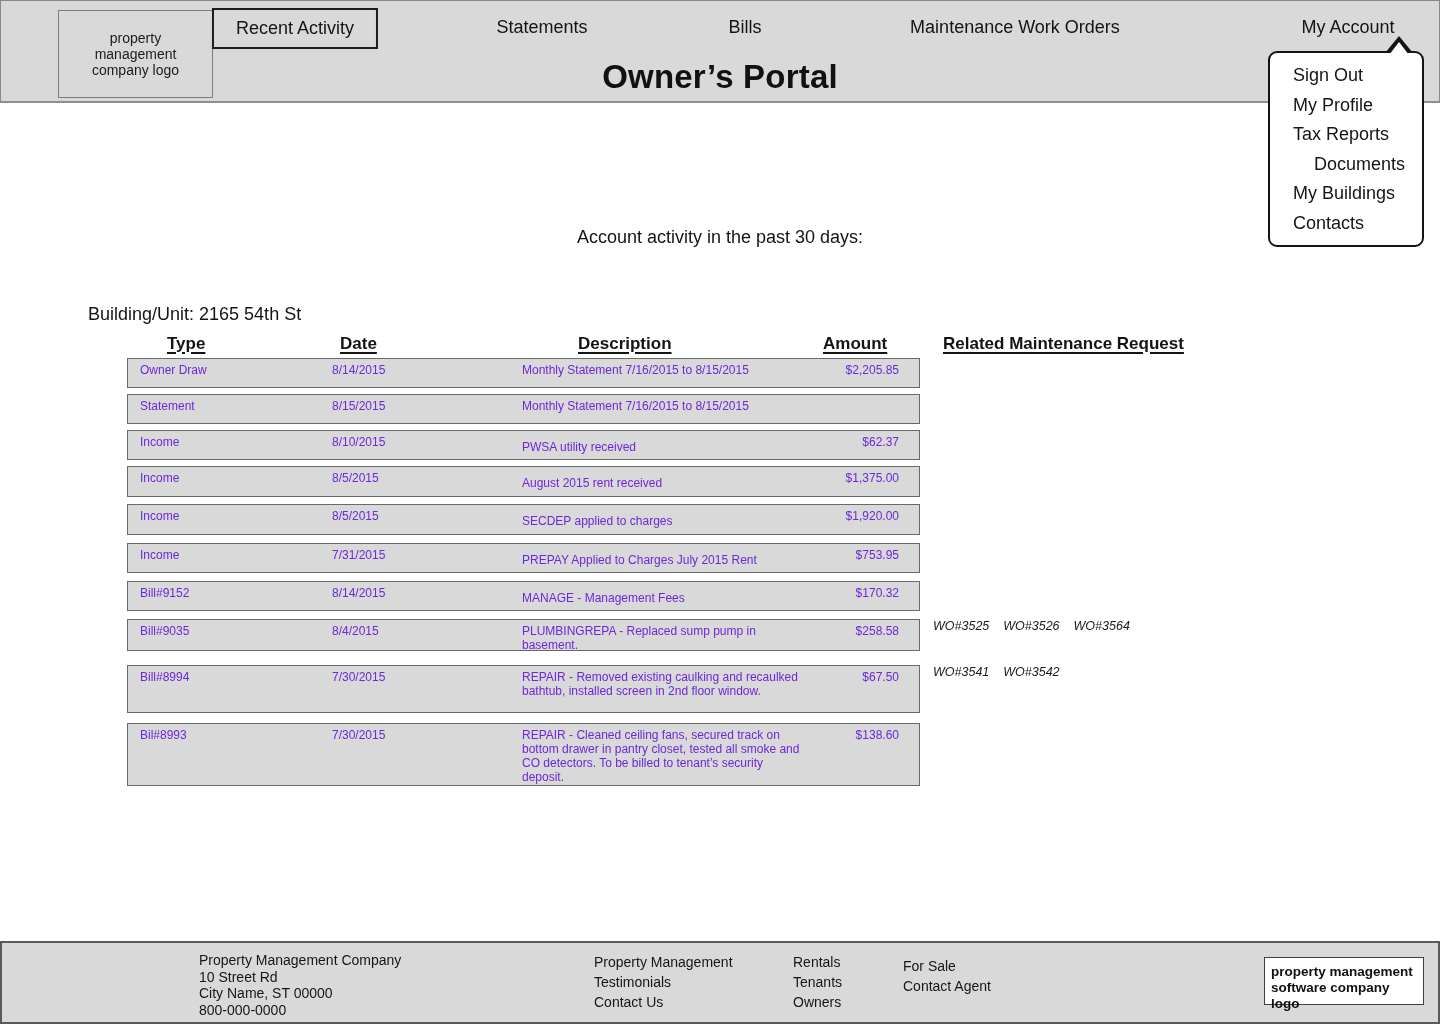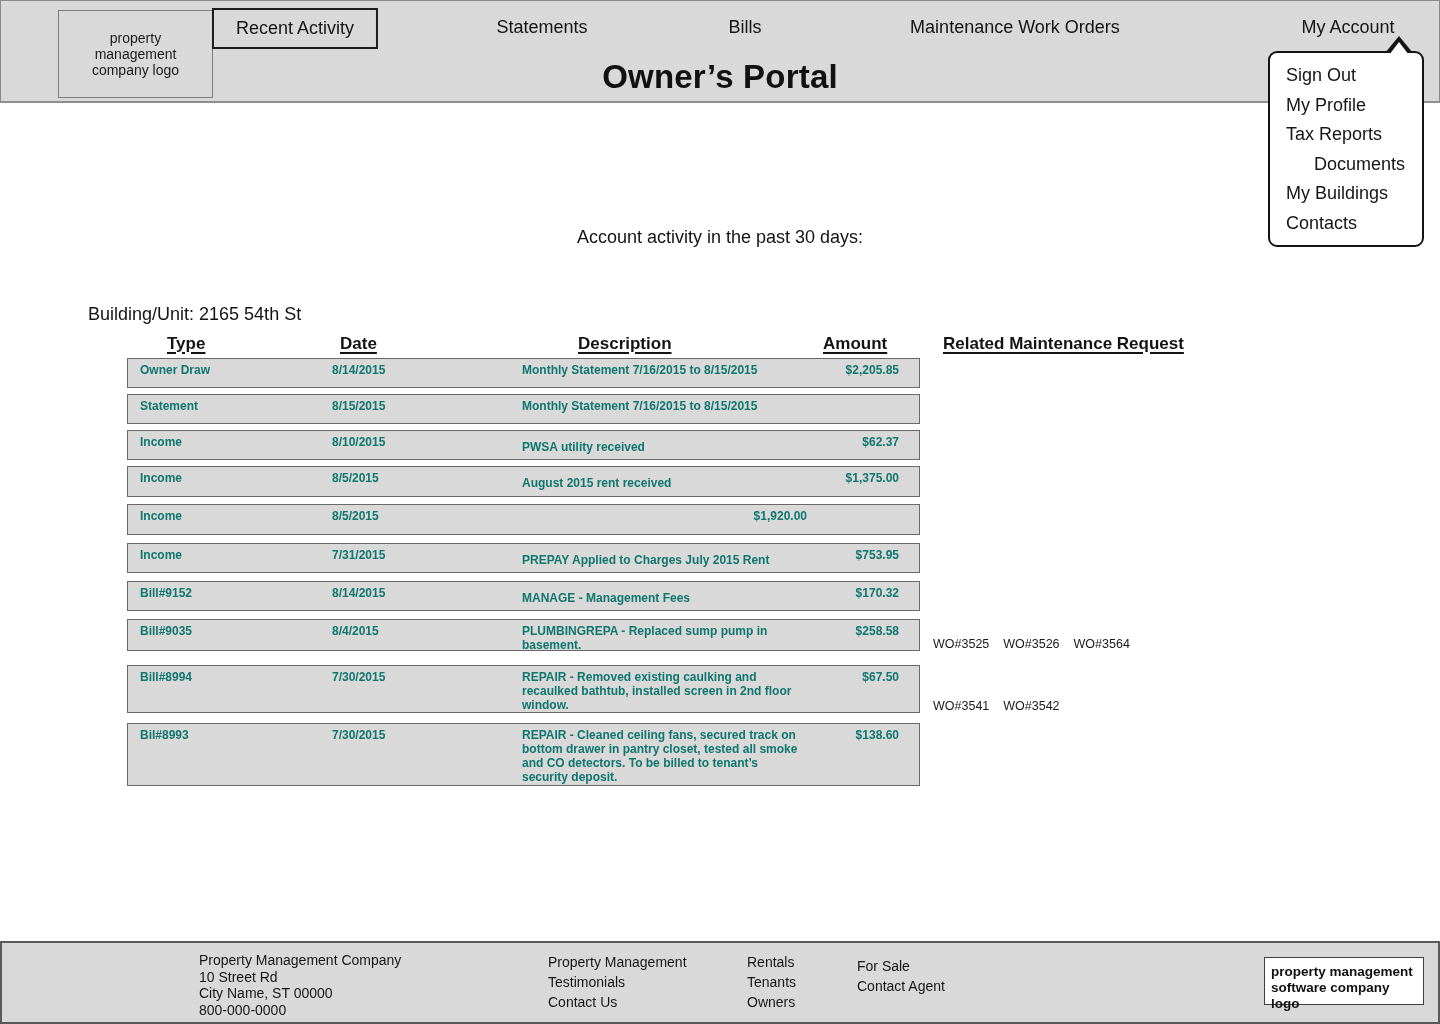--- a/index.html
+++ b/index.html
@@ -51,21 +51,21 @@
     border-left:14px solid transparent; border-right:14px solid transparent;
     border-bottom:17px solid #141414;
   }
   .notch-inner {
     position:absolute; left:119px; top:-11px; width:0; height:0;
     border-left:10px solid transparent; border-right:10px solid transparent;
     border-bottom:13px solid #ffffff; z-index:11;
   }
   .dropdown ul { list-style:none; }
   .menu-item {
-    font-size:18px; line-height:29.5px; padding-left:16px; white-space:nowrap;
+    font-size:18px; line-height:29.5px; padding-left:23px; white-space:nowrap;
     cursor:pointer; color:#151515;
   }
   .menu-item:nth-child(4){ padding-left:44px; }
 
   
   .intro { position:absolute; top:227px; left:0; width:1440px; text-align:center; font-size:18px; }
   .building { position:absolute; top:304px; left:88px; font-size:18px; }
 
   .col-headers { position:absolute; top:334px; left:0; width:1440px; height:24px; }
   .col-h {
@@ -90,41 +90,41 @@
   .trow:nth-child(8){ height:32px; }
   .trow:nth-child(9){ height:48px; }
   .trow:nth-child(10){ height:63px; }
 
   .trow-box {
     width:793px; height:100%;
     background:#d9d9d9; border:1px solid #696969;
     display:grid; grid-template-columns:192px 190px 285px 1fr;
     padding:4px 20px 0 12px;
   }
-  .cell { font-size:12px; line-height:14px; color:#0f766e;font-weight:bold; }
+  .cell { font-size:12px; line-height:14px; color:#6d28d9; }
   .c-amt { text-align:right; }
   .trow:nth-child(n+3):nth-child(-n+7) .c-desc { padding-top:5px; }
 
   .related {
     position:absolute; left:806px; top:0; height:100%;
-    display:flex; align-items:flex-end; gap:14px; white-space:nowrap;
+    display:flex; align-items:flex-start; gap:14px; white-space:nowrap;font-style:italic;
   }
   .wo-link { font-size:12.5px; color:#1a1a1a; cursor:pointer; }
 
   
   .footer {
     position:absolute; left:0; top:941px; width:1440px; height:83px;
     background:#d9d9d9; border:2px solid #5a5a5a;
   }
   .f-col { position:absolute; font-size:14px; color:#161616; }
   .f-company { left:197px; top:9px; line-height:16.5px; }
   .f-links1  { left:546px; top:9px; line-height:20px; }
   .f-links2  { left:745px; top:9px; line-height:20px; }
   .f-links3  { left:855px; top:13px; line-height:20px; }
-  .f-link { cursor:pointer; }
+  .f-link { cursor:pointer;margin-left:46px; }
   .f-logo {
     position:absolute; left:1262px; top:14px; width:160px; height:48px;
     background:#ffffff; border:1.5px solid #3f3f3f;
     font-size:13.5px; line-height:16px; padding:6px 6px; color:#111;font-weight:bold;
   }
 </style>
 </head>
 <body>
 
 <div class="page">
@@ -196,20 +196,21 @@
           <div class="cell c-type">Income</div>
           <div class="cell c-date">8/5/2015</div>
           <div class="cell c-desc">August 2015 rent received</div>
           <div class="cell c-amt">$1,375.00</div>
         </div>
       </div>
       <div class="trow">
         <div class="trow-box">
           <div class="cell c-type">Income</div>
           <div class="cell c-date">8/5/2015</div>
+          <div class="cell c-desc">SECDEP applied to charges</div>
           <div class="cell c-amt">$1,920.00</div>
         </div>
       </div>
       <div class="trow">
         <div class="trow-box">
           <div class="cell c-type">Income</div>
           <div class="cell c-date">7/31/2015</div>
           <div class="cell c-desc">PREPAY Applied to Charges July 2015 Rent</div>
           <div class="cell c-amt">$753.95</div>
         </div>

